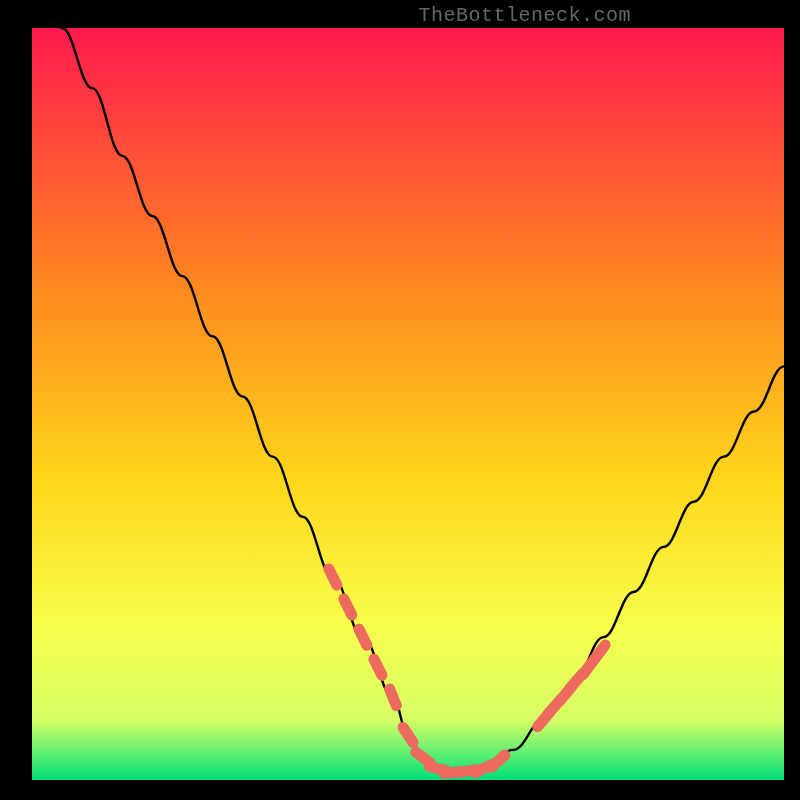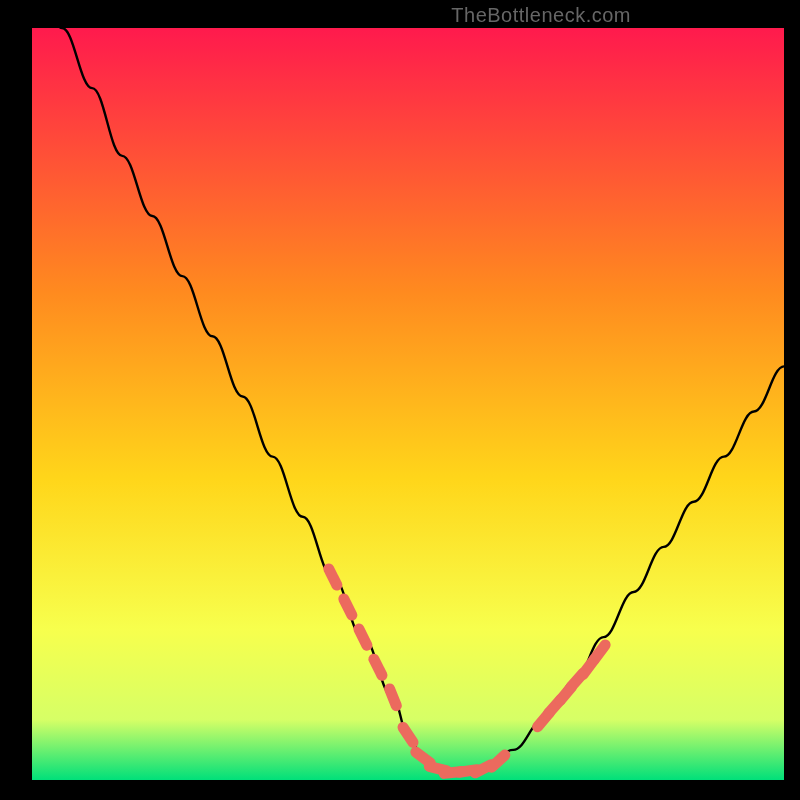--- a/index.html
+++ b/index.html
@@ -9,20 +9,21 @@
     height: 800px;
     background: #000;
     overflow: hidden;
     font-family: Arial, Helvetica, sans-serif;
   }
   .stage {
     position: relative;
     width: 643px;
     height: 800px;
     background: #000;
+    font-family: Liberation Mono, monospace;
   }
   .watermark {
     position: absolute;
     top: 4px;
     right: 12px;
     color: #666;
     font-size: 20px;
     font-weight: 500;
     letter-spacing: 0.5px;
   }

